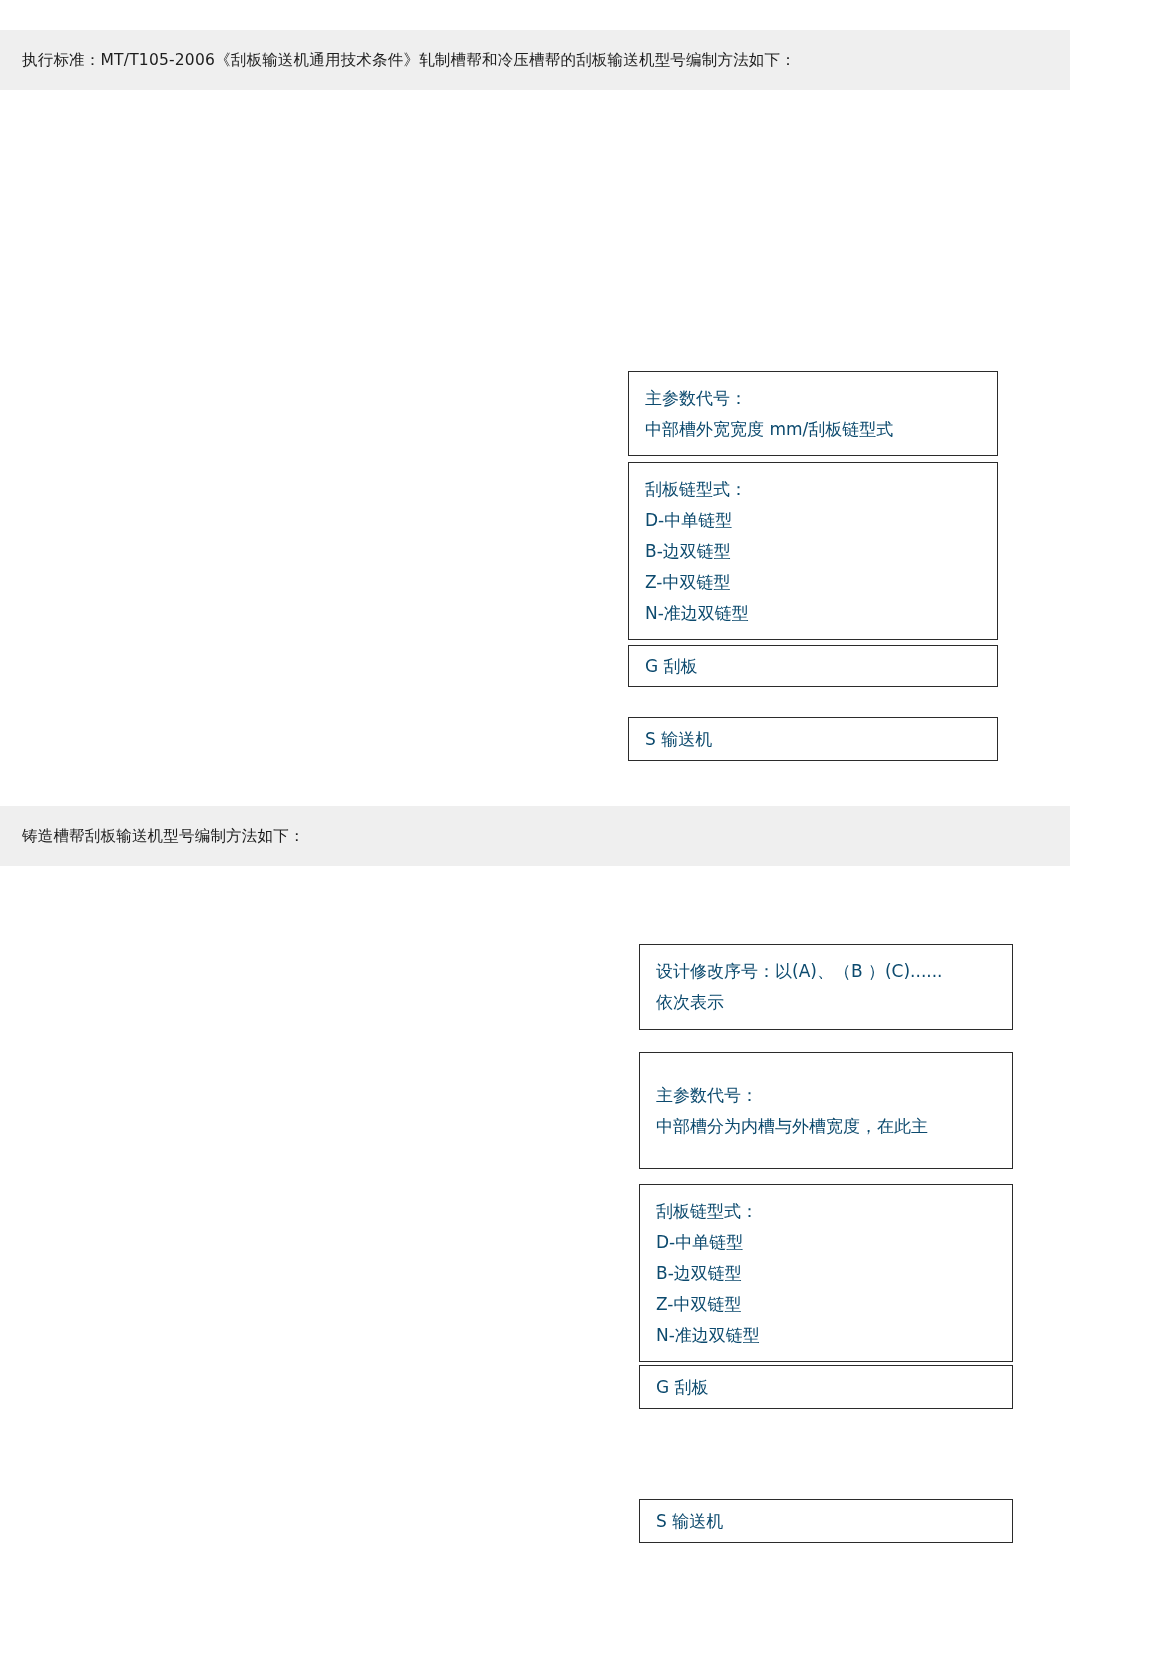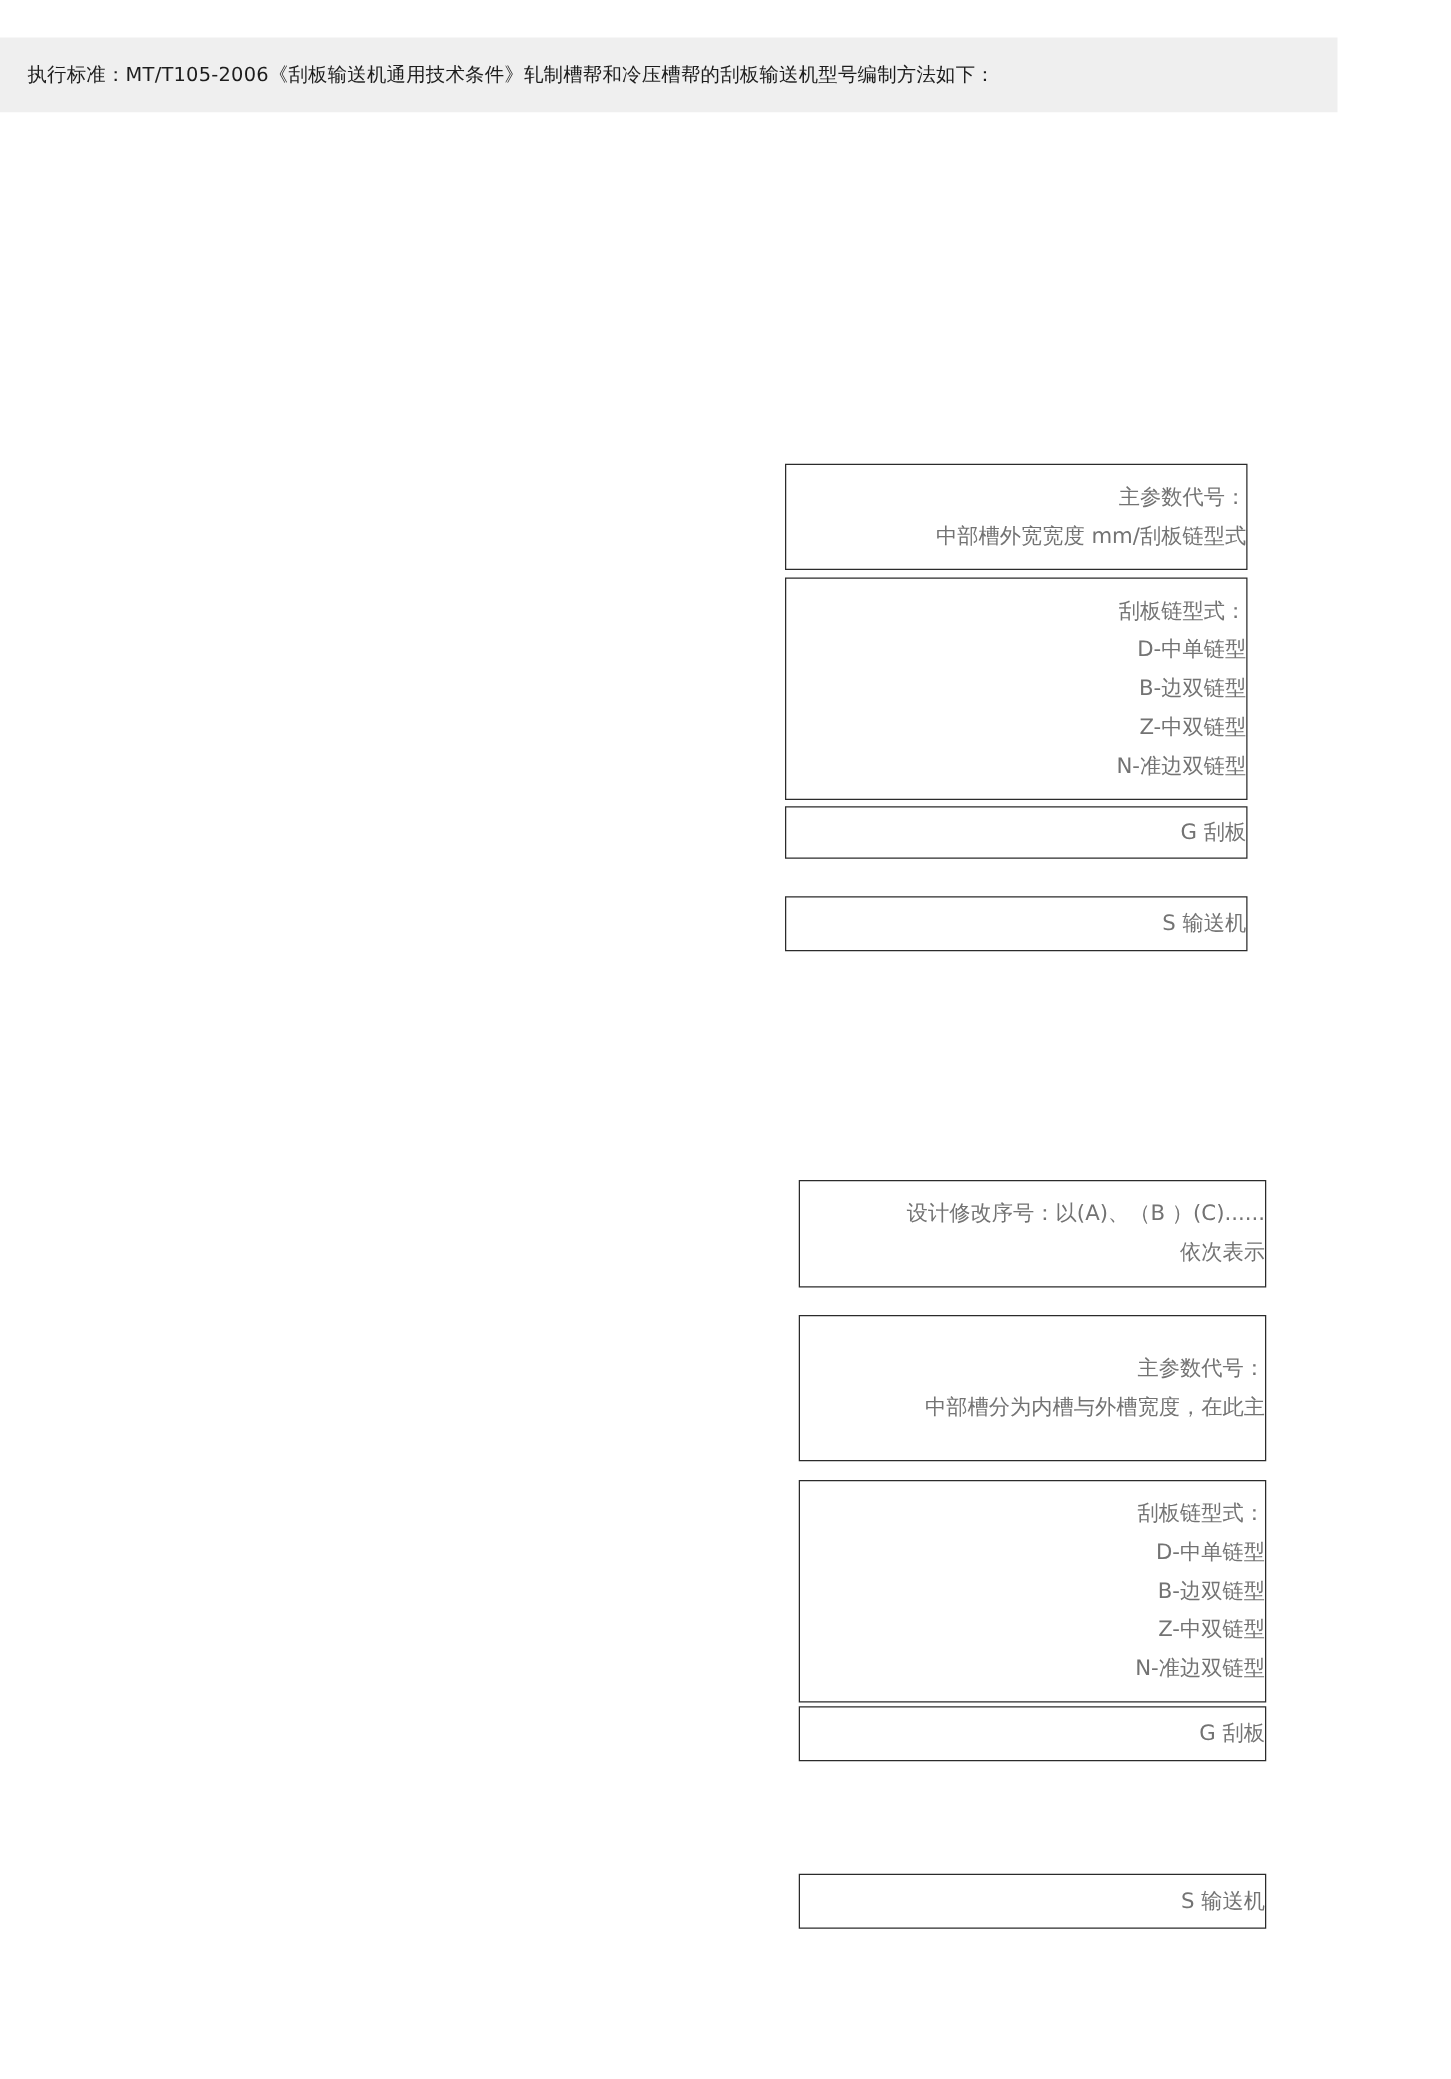--- a/index.html
+++ b/index.html
@@ -72,22 +72,21 @@
     background: #ffffff;
     padding-left: 16px;
     display: flex;
     flex-direction: column;
     justify-content: center;
   }
   .callout .line {
     font-size: 17px;
     line-height: 31px;
     white-space: nowrap;
-    color: #737373;
-    text-align: right;
+    color: #0c4a6e;
   }
   .seg {
     position: absolute;
     background: #2b2b2b;
   }
   .hseg { height: 1.6px; }
   .vseg { width: 1.6px; }
   .tick {
     position: absolute;
     background: #2b2b2b;
@@ -172,20 +171,23 @@
 
   <div class="callout" style="left:628px; top:627px; width:370px; height:44px;">
     <div class="line">S 输送机</div>
   </div>
 </div>
 
 <div class="gap" style="top:792px; height:14px;"></div>
 
 <div class="section" style="top:806px; height:750px;">
 
+  <div class="section-header">
+    <div class="htext">铸造槽帮刮板输送机型号编制方法如下：</div>
+  </div>
 
   <div class="canvas" style="top:60px; height:690px;">
 
     <div class="glyph" style="left:128px; top:46px;">S</div>
     <div class="glyph" style="left:222px; top:46px;">G</div>
 
     <div class="codebox" style="left:268px; top:43px; width:46px; height:32px;"></div>
     <div class="codebox" style="left:322px; top:43px; width:46px; height:32px;"></div>
     <div class="glyph" style="left:369px; top:43px;">/</div>
     <div class="codebox" style="left:388px; top:43px; width:46px; height:32px;"></div>

